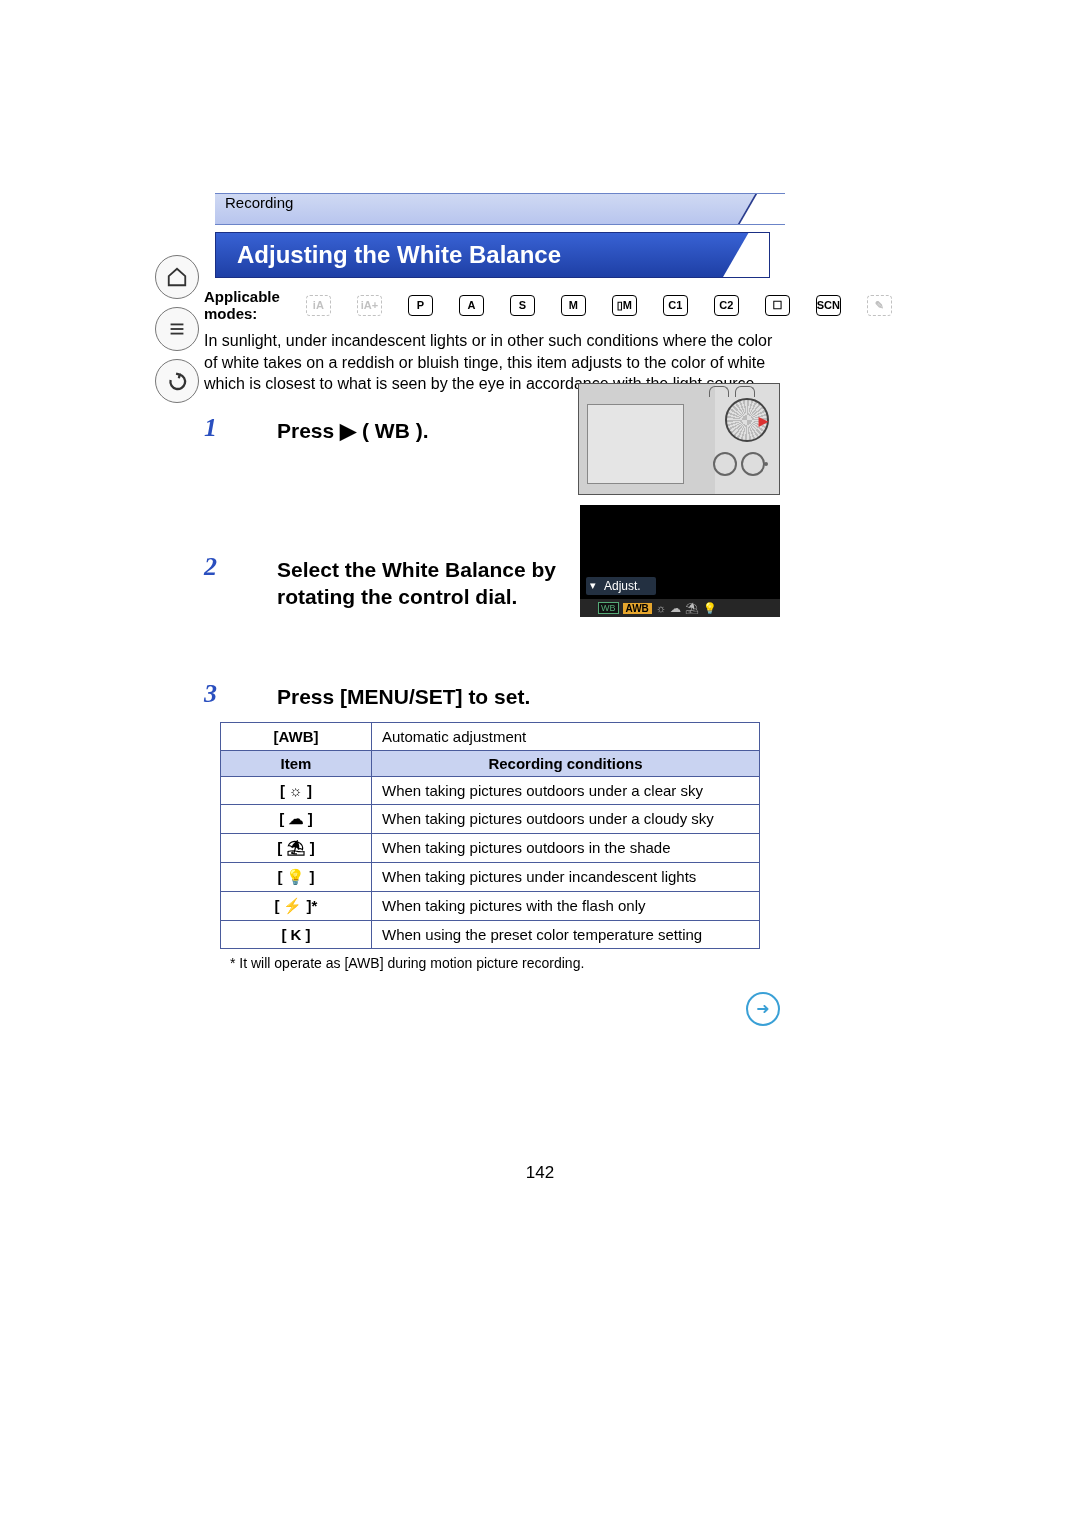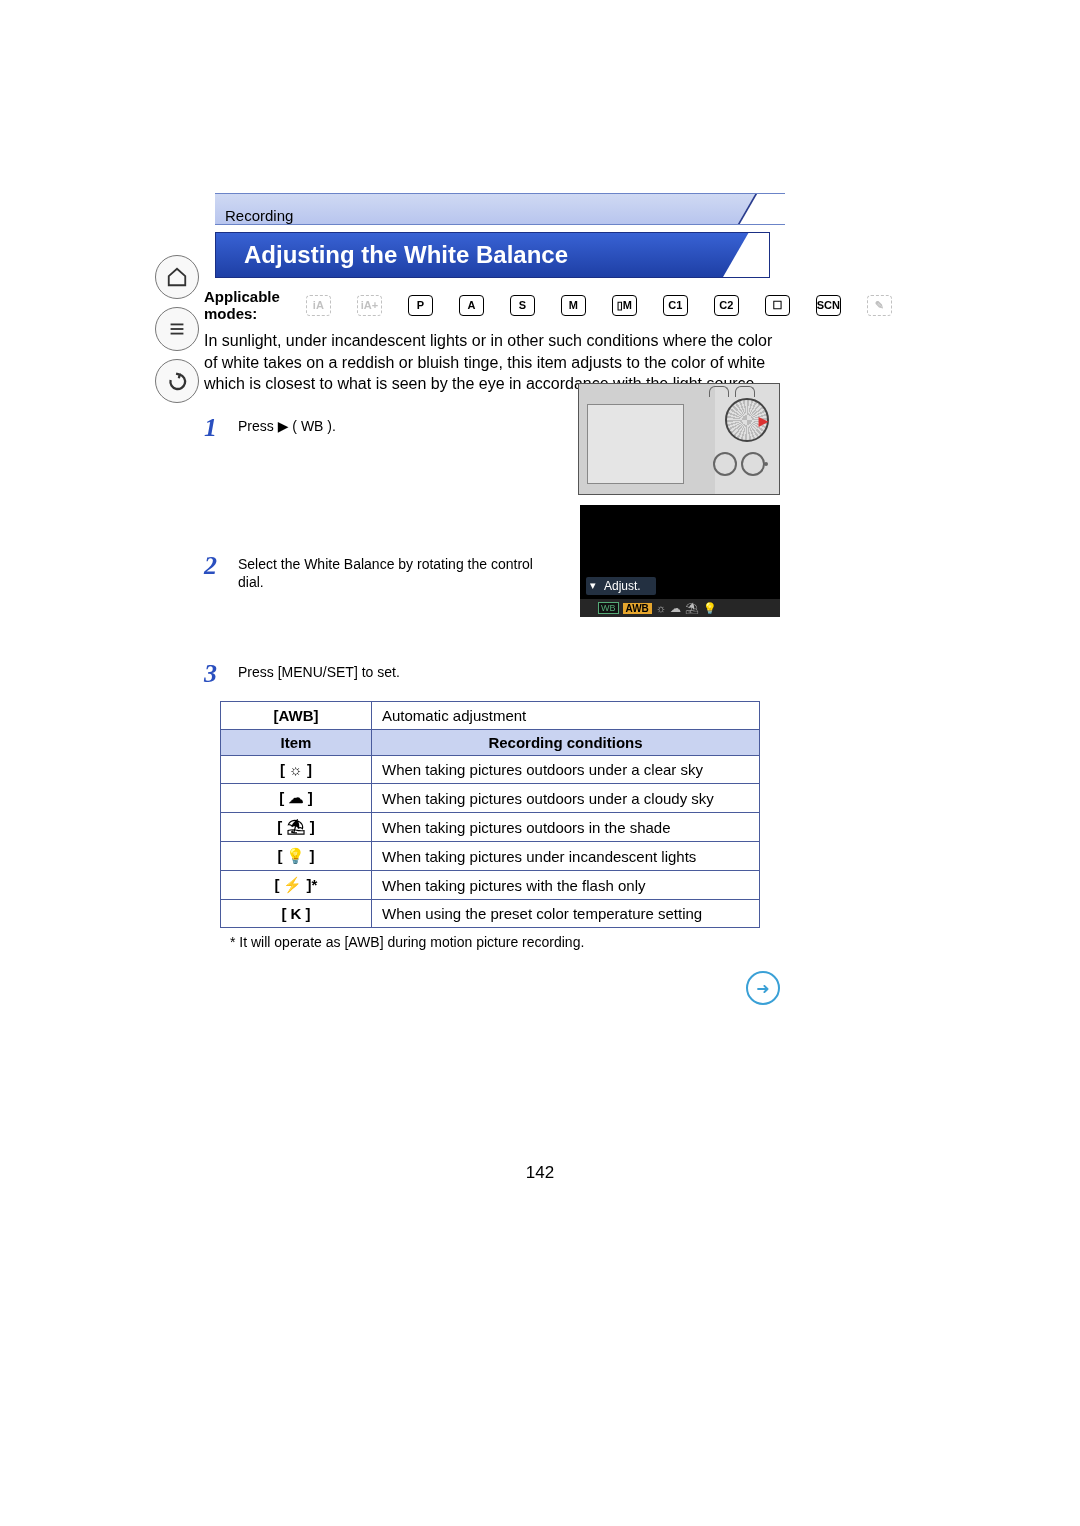--- a/index.html
+++ b/index.html
@@ -39,21 +39,21 @@
   .content-header {
     position: absolute;
     left: 215px;
     top: 193px;
     width: 560px;
     height: 30px;
     background: linear-gradient(#cfd9f3, #b8c5ee);
     border-top: 1px solid #6b84c8;
     border-bottom: 1px solid #6b84c8;
     display: flex;
-    align-items: flex-end;
+    align-items: flex-start;
     padding-left: 10px;
     font-size: 15px;
     color: #000;
     overflow: hidden;
   }
   .content-header::after{
     content:"";
     position:absolute;
     right:-30px; top:-4px;
     width:70px; height:50px;
@@ -64,21 +64,21 @@
   .title-bar {
     position: absolute;
     left: 215px;
     top: 232px;
     width: 555px;
     background: #2a4fbf;
     background: linear-gradient(#3862d4, #1e3fa5);
     color: #fff;
     font-size: 24px;
     font-weight: bold;
-    padding: 8px 28px;
+    padding: 8px 21px;
     box-sizing: border-box;
     border: 1px solid #1a2f85;
     overflow:hidden;
   }
   .title-bar::after{
     content:"";
     position:absolute;
     right:-30px; top:-5px;
     width:65px; height:60px;
     background:#fff;
@@ -129,25 +129,26 @@
   }
   .step-num {
     font-size: 26px;
     font-weight: bold;
     color: #2a4fbf;
     min-width:20px;
     font-family: Georgia, "Times New Roman", serif;
     font-style: italic;
   }
   .step-text {
-    font-size: 14px;
-    font-weight: normal;
+    font-size: 21px;
+    font-weight: bold;
     padding-top:4px;
     max-width:320px;
     line-height:1.3;
+    margin-left:39px;
   }
   .step1-illus {
     position:absolute;
     right:0; top:100px;
     width:200px; height:110px;
     border:1px solid #555;
     background:#e9e9e9;
   }
   .step1-illus .body-cam{
     position:absolute; left:0; top:0; bottom:0; right:60px;

